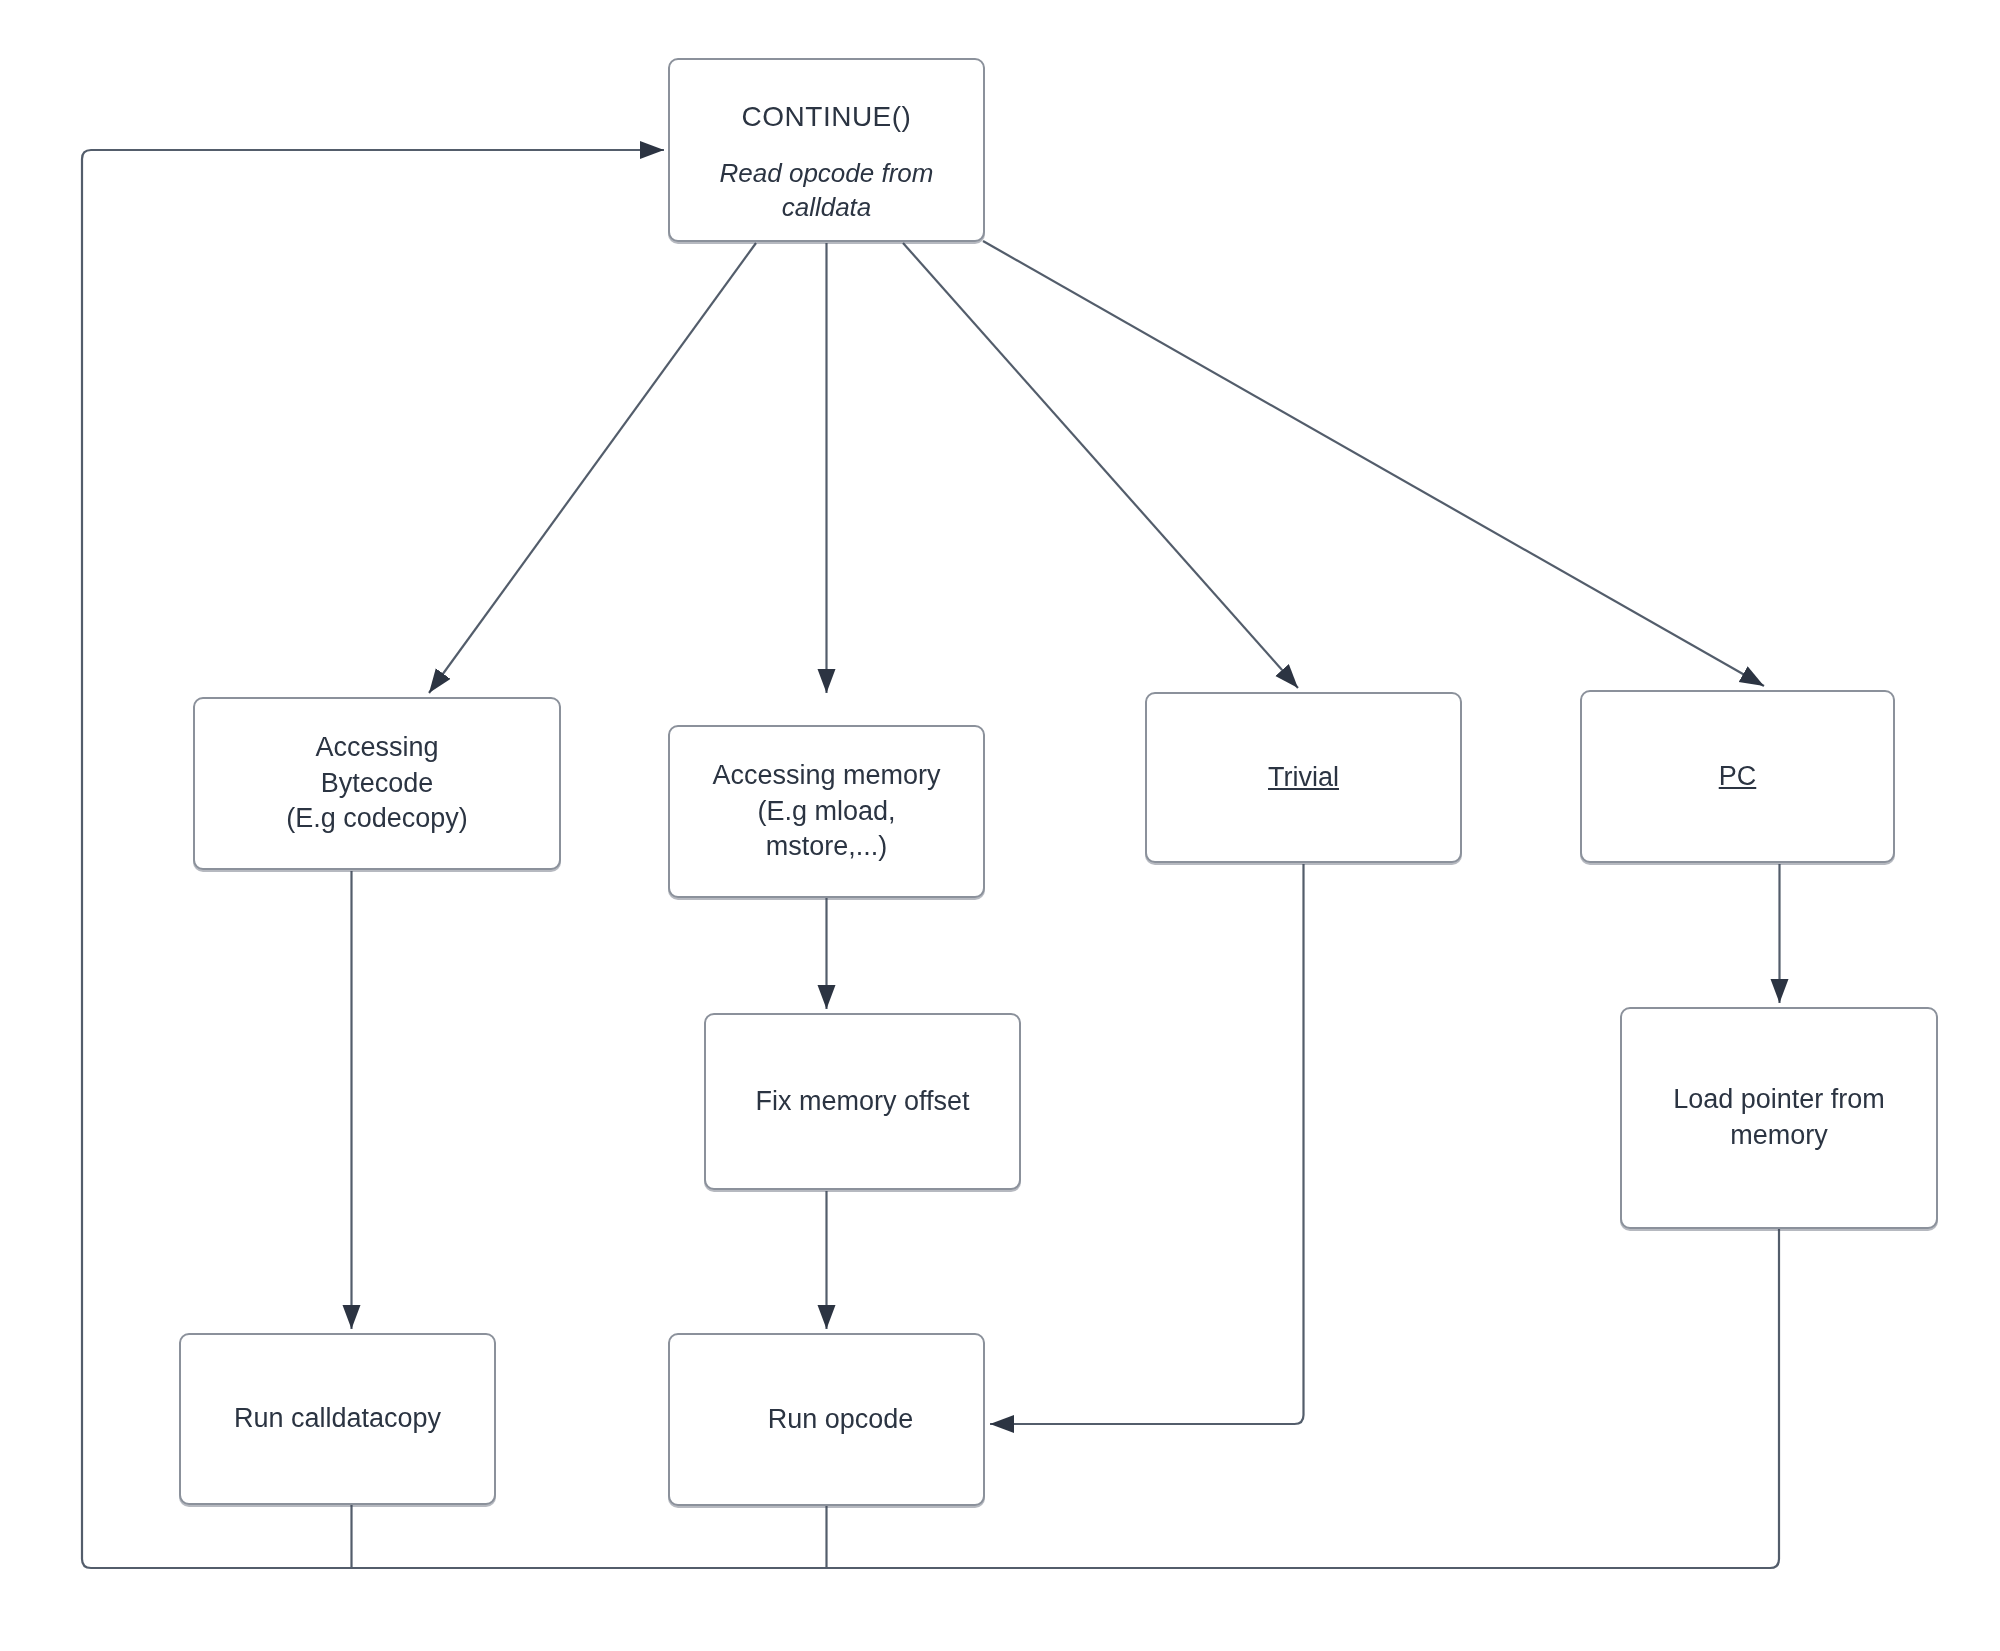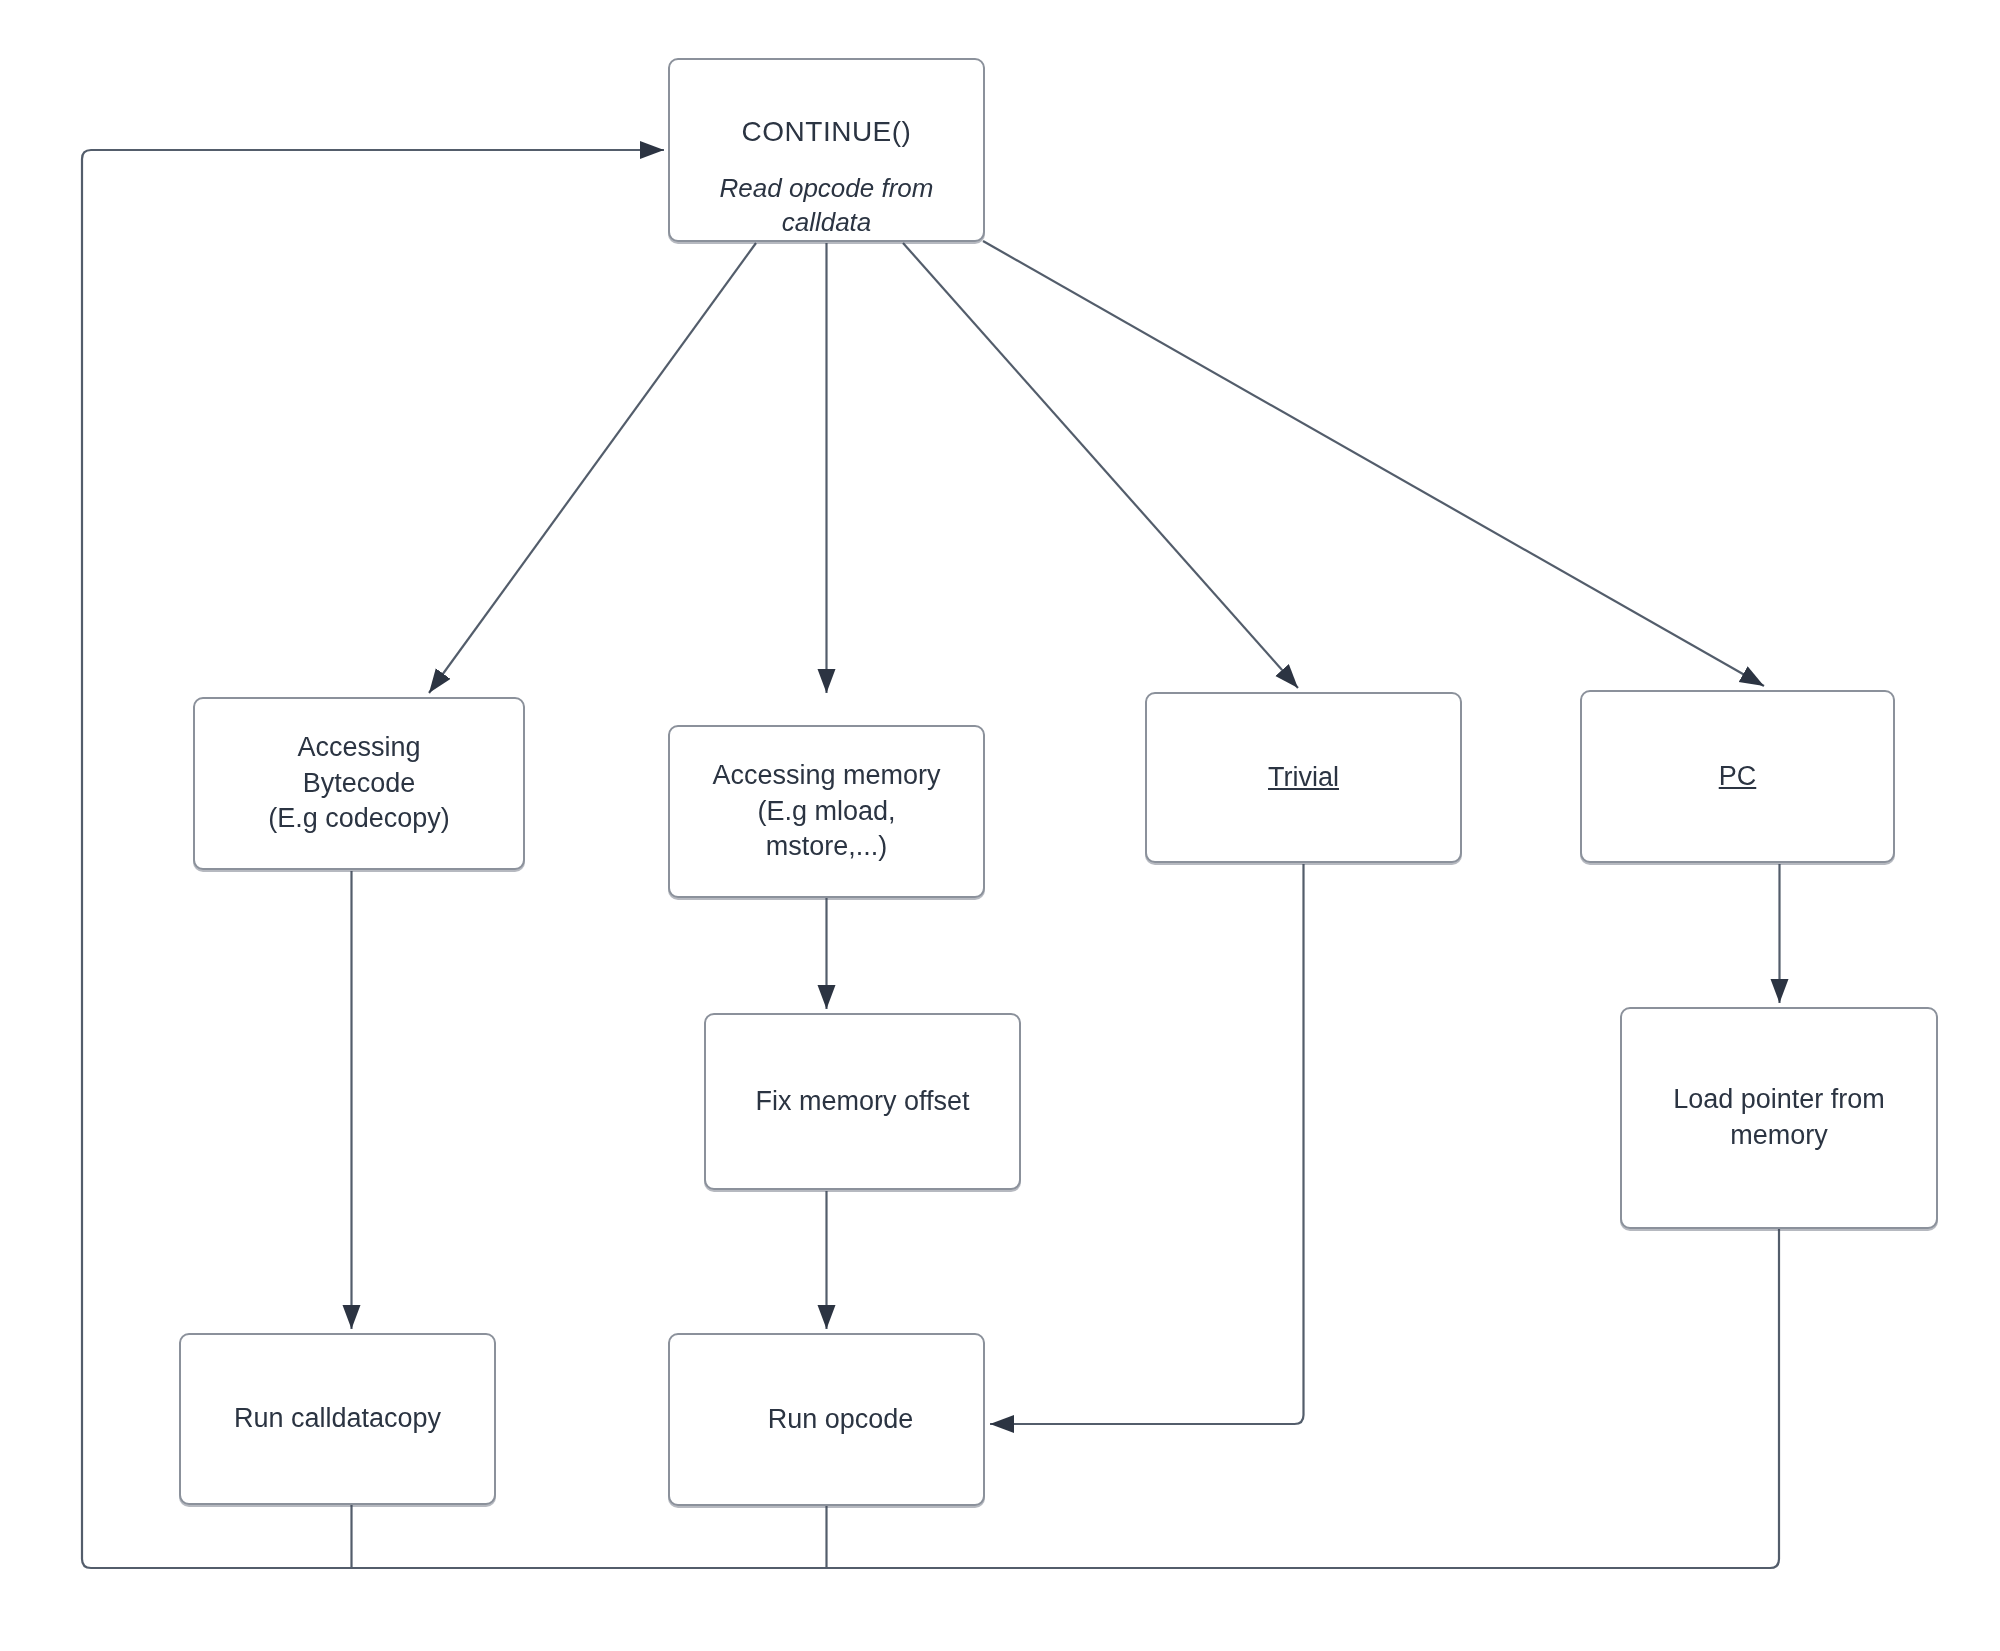--- a/index.html
+++ b/index.html
@@ -41,21 +41,21 @@
     align-items: center;
     justify-content: center;
     text-align: center;
   }
   .node-label {
     font-size: 27px;
     line-height: 1.32;
     white-space: pre-line;
   }
   .node--continue {
-    justify-content: flex-end;
+    justify-content: center;
     padding-top: 26px;
   }
   .node-title {
     font-size: 28px;
     letter-spacing: 0.5px;
   }
   .node-subtitle {
     margin-top: 24px;
     font-size: 26px;
     font-style: italic;
@@ -90,21 +90,21 @@
     <path class="edge" d="M 826.5 1191 L 826.5 1329" marker-end="url(#arrowhead)"></path>
     <path class="edge" d="M 1303.5 864 L 1303.5 1415 Q 1303.5 1424 1294.5 1424 L 990 1424" marker-end="url(#arrowhead)"></path>
     <path class="edge" d="M 1779.5 864 L 1779.5 1003" marker-end="url(#arrowhead)"></path>
   </svg>
 
   <div class="node node--continue" style="left:668px; top:58px; width:317px; height:184px;">
     <div class="node-title">CONTINUE()</div>
     <div class="node-subtitle">Read opcode from calldata</div>
   </div>
 
-  <div class="node" style="left:193px; top:697px; width:332px; height:173px;">
+  <div class="node" style="left:193px; top:697px; width:368px; height:173px;">
     <div class="node-label">Accessing
 Bytecode
 (E.g codecopy)</div>
   </div>
 
   <div class="node" style="left:668px; top:697px; width:317px; height:173px;margin-top:28px;">
     <div class="node-label">Accessing memory
 (E.g mload,
 mstore,...)</div>
   </div>

